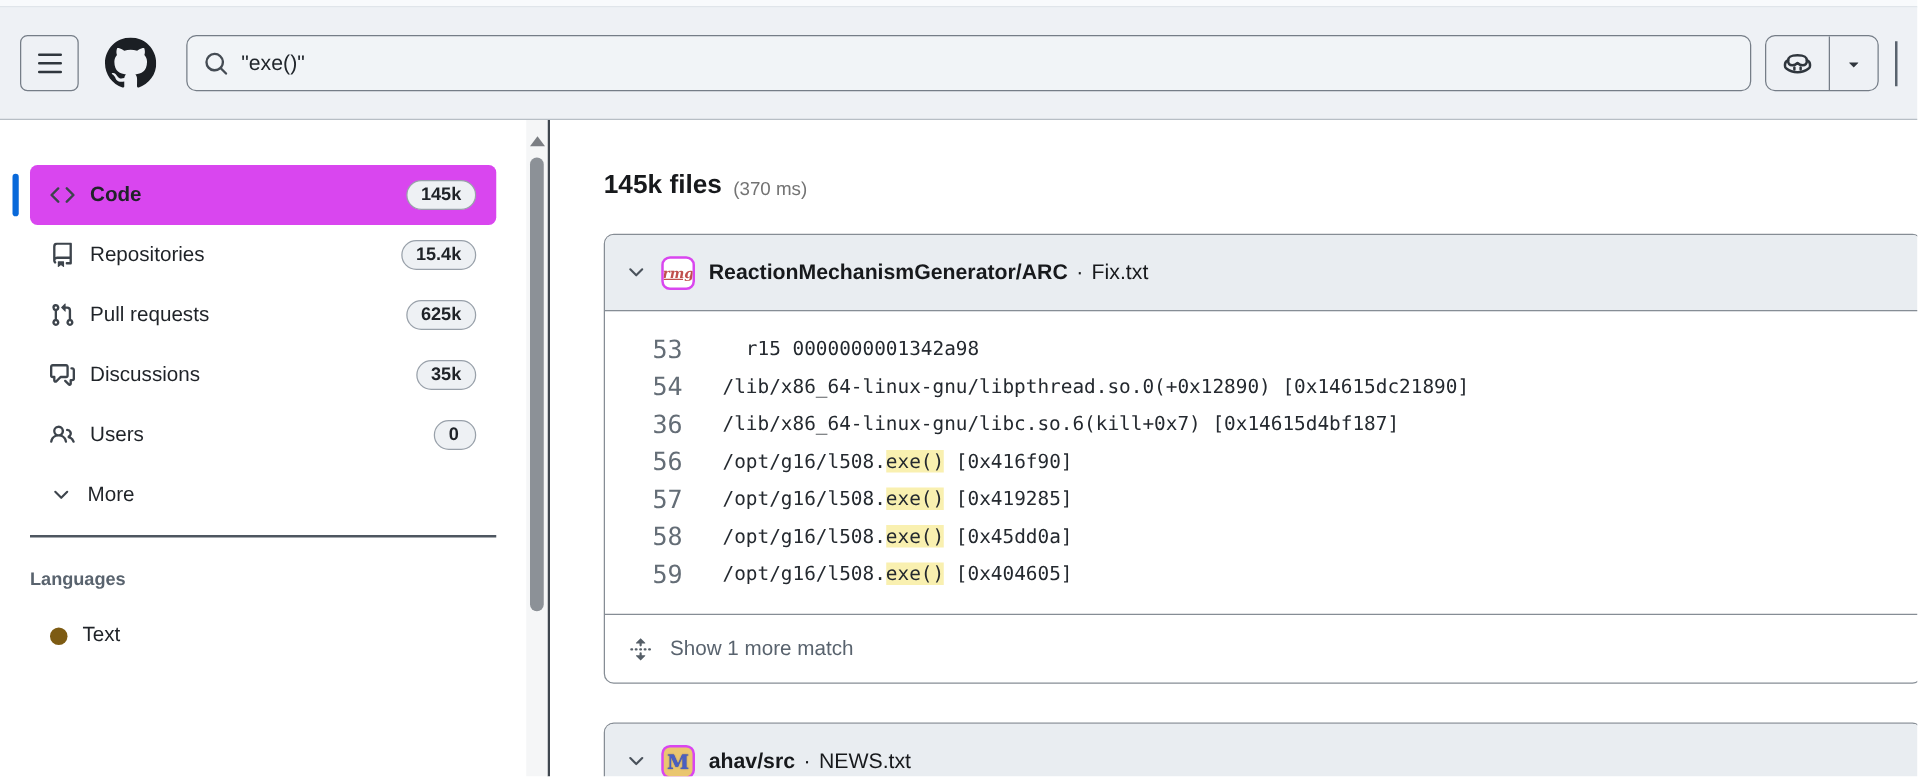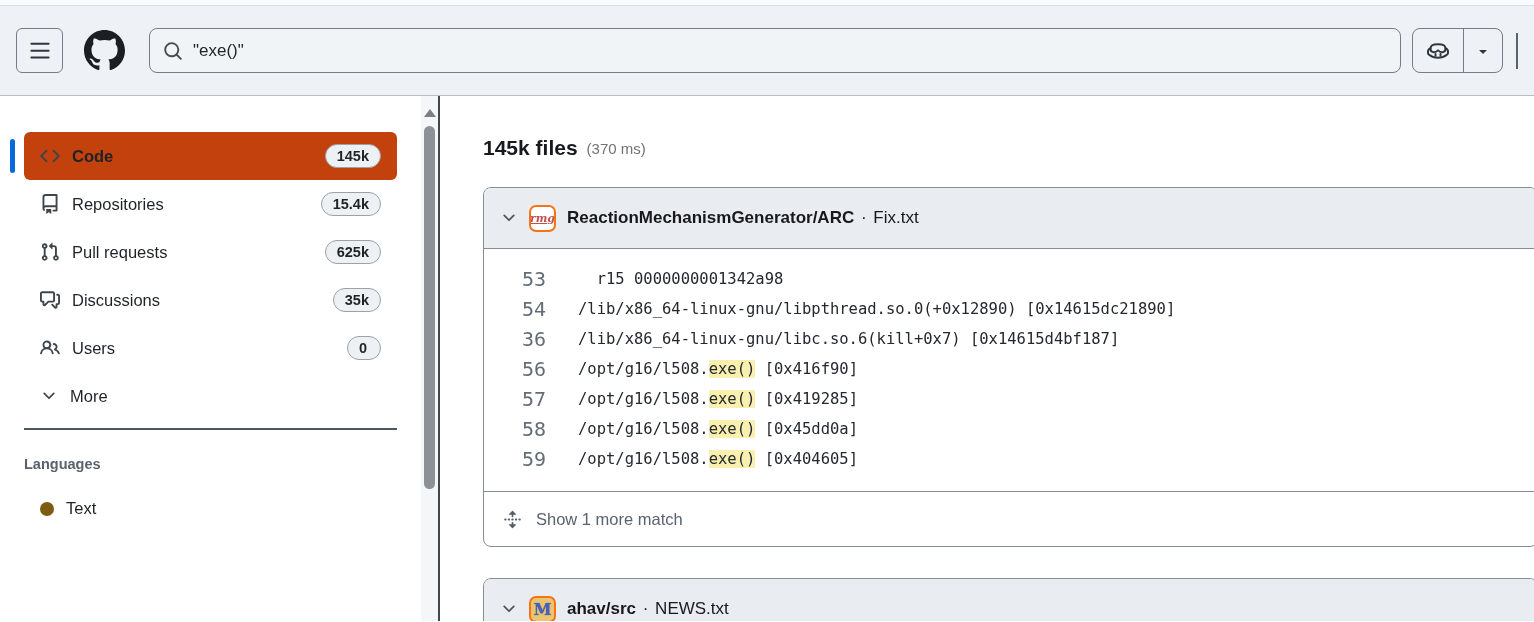--- a/index.html
+++ b/index.html
@@ -52,50 +52,50 @@
   .panel-divider { width: 2px; flex: none; background: #40474f; }
   .content { flex: 1; padding: 40px 0 0 43px; overflow: hidden; }
 
   
   .filter-title { font-size: 21px; font-weight: 700; margin: 2px 0 40px 0; color: #17191c; }
   .nav-item {
     position: relative; height: 48px; display: flex; align-items: center; gap: 12px;
     padding: 0 16px; border-radius: 6px; font-size: 16.5px; cursor: pointer;
   }
   .nav-item .nav-ico { width: 20px; height: 20px; color: #3d444c; flex: none; display: flex; align-items: center; }
-  .nav-item.selected { background: #c2410c; }
+  .nav-item.selected { background: #d946ef; }
   .nav-item.selected .nav-label { font-weight: 700; }
   .nav-item.selected::before {
     content: ""; position: absolute; left: -14px; top: 7px; width: 5px; height: 34px;
     border-radius: 3px; background: var(--accent, #0969da);
   }
   .count-pill {
     margin-left: auto; min-width: 34px; padding: 3px 11px; 
     border: 1px solid #99a1aa; border-radius: 999px; background: #eef1f4;
     font-size: 14.5px; font-weight: 700; color: #1f2328;
   }
   .more-item { height: 48px; display: flex; align-items: center; gap: 12px; padding: 0 16px; font-size: 16.5px; cursor: pointer; }
   .more-item .nav-ico { width: 18px; color: #3d444c; display: flex; }
   .sb-divider { height: 2px; background: #4e5660; margin-top: 8px; border: 0; }
   .lang-title { margin-top: 26px; font-size: 14.5px; font-weight: 700; color: #59636e; }
   .lang-item { margin-top: 27px; display: flex; align-items: center; gap: 12px; padding: 0 16px; font-size: 16.5px; cursor: pointer; }
   .lang-dot { width: 14px; height: 14px; border-radius: 50%; flex: none; }
 
   
-  .results-head { display: flex; align-items: center; gap: 9px; }
+  .results-head { display: flex; align-items: flex-end; gap: 9px; }
   .results-count { font-size: 21px; font-weight: 700; color: #17191c; }
   .results-time { font-size: 15px; color: #737373; font-weight: 400; }
   .result-card { margin-top: 27px; border: 1px solid #868d95; border-radius: 8px; margin-right: -4px; overflow: hidden; background: #fff; }
   .card-header {
     display: flex; align-items: center; gap: 11px; background: #e9edf1;
     padding: 0 16px; height: 61px; border-bottom: 1px solid #868d95; cursor: pointer;
   }
   .card-chevron { color: #4a525b; flex: none; display: flex; }
   .repo-avatar {
-    width: 27px; height: 27px; border-radius: 7px; border: 2px solid #f97316; flex: none;
+    width: 27px; height: 27px; border-radius: 7px; border: 2px solid #d946ef; flex: none;
     display: flex; align-items: center; justify-content: center; overflow: hidden;
   }
   .avatar-rmg { background: #ffffff; color: #c0504d; font-family: "DejaVu Serif", serif; font-style: italic; font-weight: 700; font-size: 11px; text-decoration: underline; }
   .avatar-m { background: #eac66f; color: #4a5fc1; font-family: "DejaVu Serif", serif; font-weight: 700; font-size: 16px; text-shadow: 0 0 1px #2d3a8c; }
   .card-title { font-size: 17px; color: #17191c; white-space: nowrap; }
   .card-title .repo-name { font-weight: 700; }
   .card-title .sep { font-weight: 400; color: #17191c; padding: 0 2px; }
   .card-body { padding: 15px 0 17px 0; }
   .code-line { display: flex; align-items: center; height: 30px; font-family: "DejaVu Sans Mono", monospace; font-size: 15.5px; white-space: pre; cursor: pointer; }
   .code-line .ln { width: 62px; flex: none; text-align: right; color: #646d76; font-size: 20px; }

